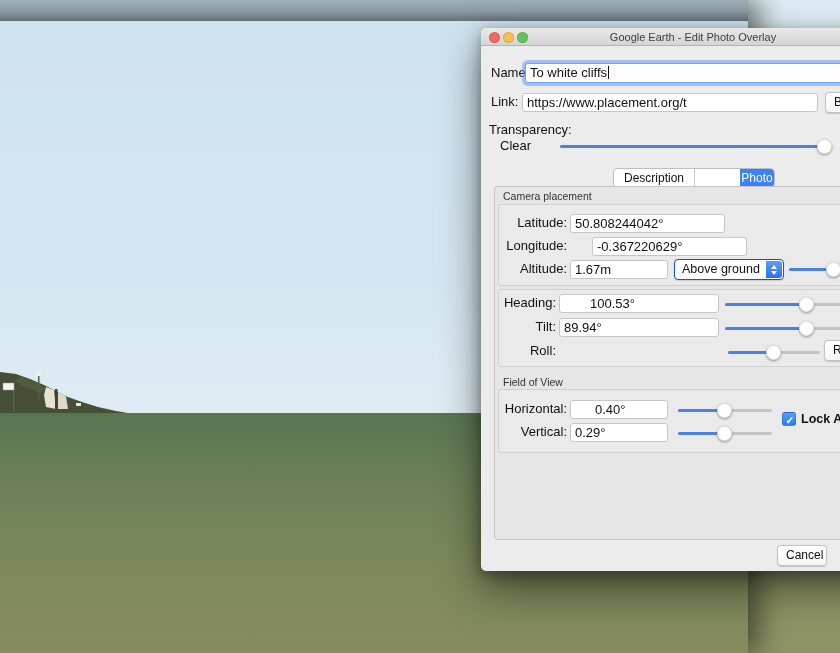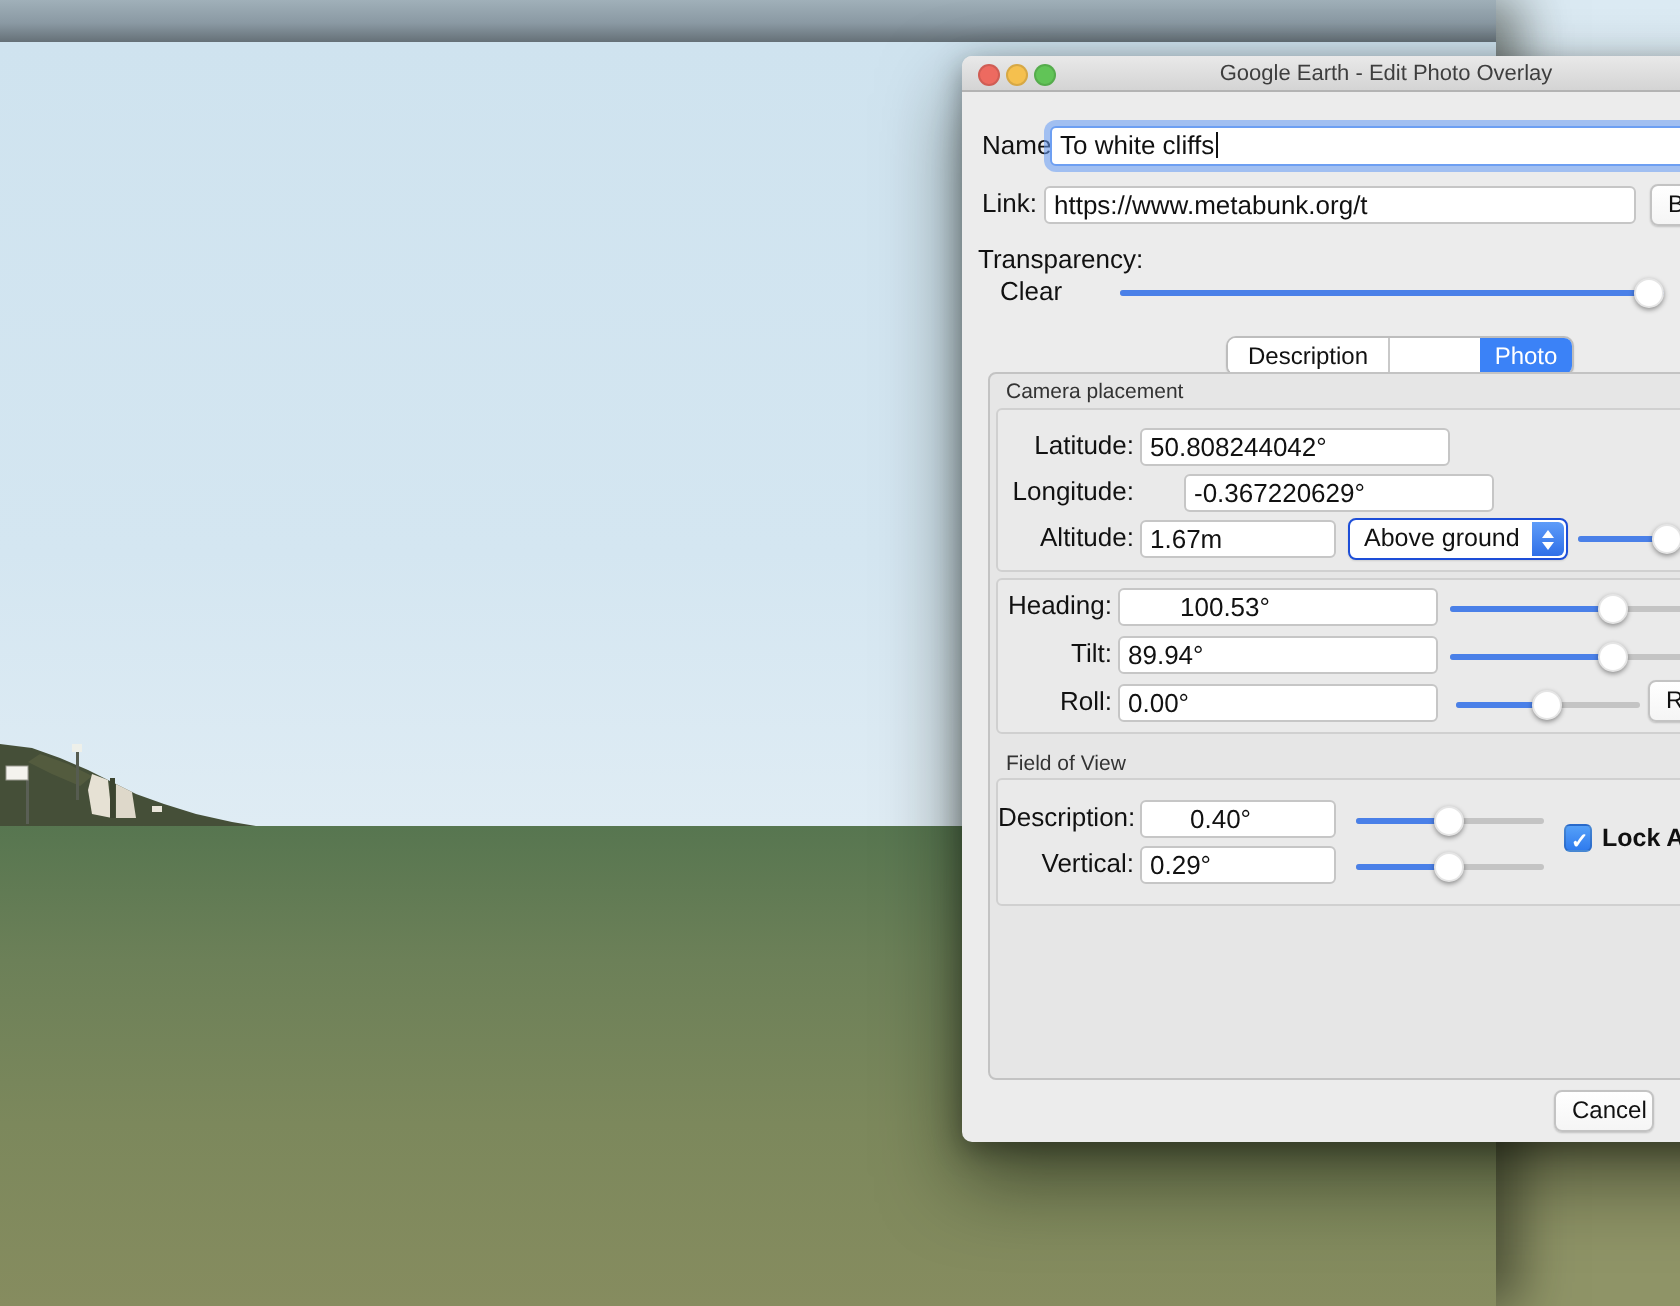--- a/index.html
+++ b/index.html
@@ -123,36 +123,36 @@
         <span class="light yellow"></span>
         <span class="light green"></span>
       </div>
       <span>Google Earth - Edit Photo Overlay</span>
     </div>
 
     <div class="lbl r" style="left:10px; top:35px; width:34px;">Name:</div>
     <div class="field focused" style="left:44px; top:35px; width:372px;"><span>To white cliffs</span><span class="caret"></span></div>
 
     <div class="lbl r" style="left:10px; top:64px; width:27px;">Link:</div>
-    <div class="field" style="left:41px; top:65px; width:296px;"><span>https://www.metabunk.org/t</span></div>
+    <div class="field" style="left:41px; top:65px; width:296px;"><span>https://www.placement.org/t</span></div>
     <div class="btn" style="left:344px; top:64px; width:72px;">B</div>
 
     <div class="lbl" style="left:8px; top:92px;">Transparency:</div>
     <div class="lbl" style="left:19px; top:108px;">Clear</div>
     <div class="slider" style="left:79px; top:110px; width:272px;">
       <div class="track">
         <div class="fill" style="width:100%;"></div>
       </div>
       <div class="thumb" style="left:257px;"></div>
     </div>
 
     <div class="tabs">
       <div class="tab" style="width:81px;">Description</div>
       <div class="tab" style="width:45px;margin-top:35px;">View</div>
-      <div class="tab selected" style="width:46px;">Photo</div>
+      <div class="tab selected" style="width:34px;">Photo</div>
     </div>
 
     <div class="pane">
       <div class="section-title" style="left:8px; top:3px;">Camera placement</div>
 
       <div class="groupbox" style="left:3px; top:17px; width:392px; height:82px;">
         <div class="lbl r" style="left:0; top:8px; width:68px;">Latitude:</div>
         <div class="field" style="left:71px; top:9px; width:155px;"><span>50.808244042°</span></div>
 
         <div class="lbl r" style="left:0; top:31px; width:68px;">Longitude:</div>
@@ -185,34 +185,33 @@
         <div class="lbl r" style="left:0; top:27px; width:57px;">Tilt:</div>
         <div class="field" style="left:60px; top:28px; width:160px;"><span>89.94°</span></div>
         <div class="slider" style="left:226px; top:30px; width:166px;">
           <div class="track">
             <div class="fill" style="width:82px;"></div>
           </div>
           <div class="thumb" style="left:74px;"></div>
         </div>
 
         <div class="lbl r" style="left:0; top:51px; width:57px;">Roll:</div>
-        <div class="field" style="left:60px; top:52px; width:160px;"><span>0.00°</span></div>
         <div class="slider" style="left:229px; top:54px; width:92px;">
           <div class="track">
             <div class="fill" style="width:46px;"></div>
           </div>
           <div class="thumb" style="left:38px;"></div>
         </div>
         <div class="btn" style="left:325px; top:50px; width:67px;">R</div>
       </div>
 
       <div class="section-title" style="left:8px; top:189px;">Field of View</div>
 
       <div class="groupbox" style="left:3px; top:202px; width:392px; height:64px;">
-        <div class="lbl r" style="left:0; top:9px; width:68px;">Description:</div>
+        <div class="lbl r" style="left:0; top:9px; width:68px;">Horizontal:</div>
         <div class="field" style="left:71px; top:10px; width:98px;padding-left:24px;"><span>0.40°</span></div>
         <div class="slider" style="left:179px; top:12px; width:94px;">
           <div class="track">
             <div class="fill" style="width:47px;"></div>
           </div>
           <div class="thumb" style="left:39px;"></div>
         </div>
 
         <div class="lbl r" style="left:0; top:32px; width:68px;">Vertical:</div>
         <div class="field" style="left:71px; top:33px; width:98px;"><span>0.29°</span></div>

